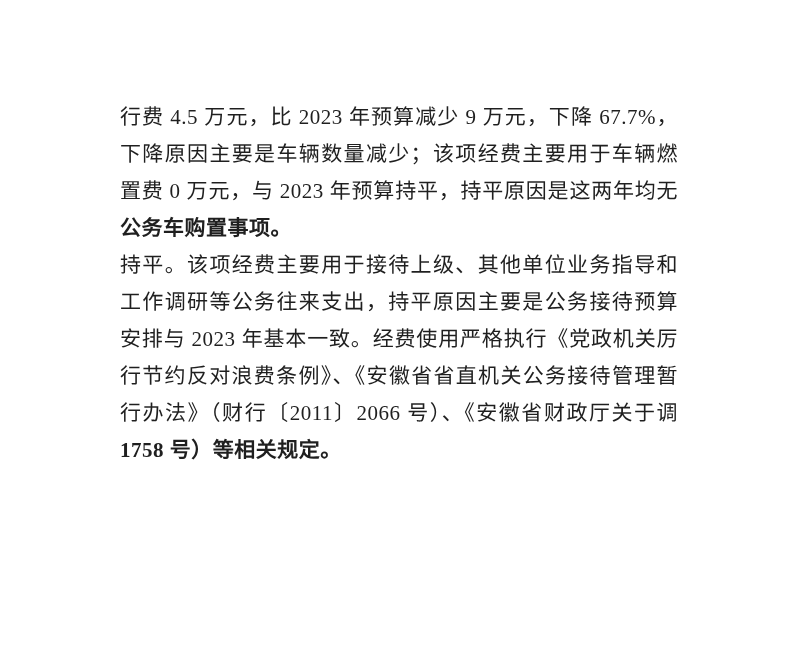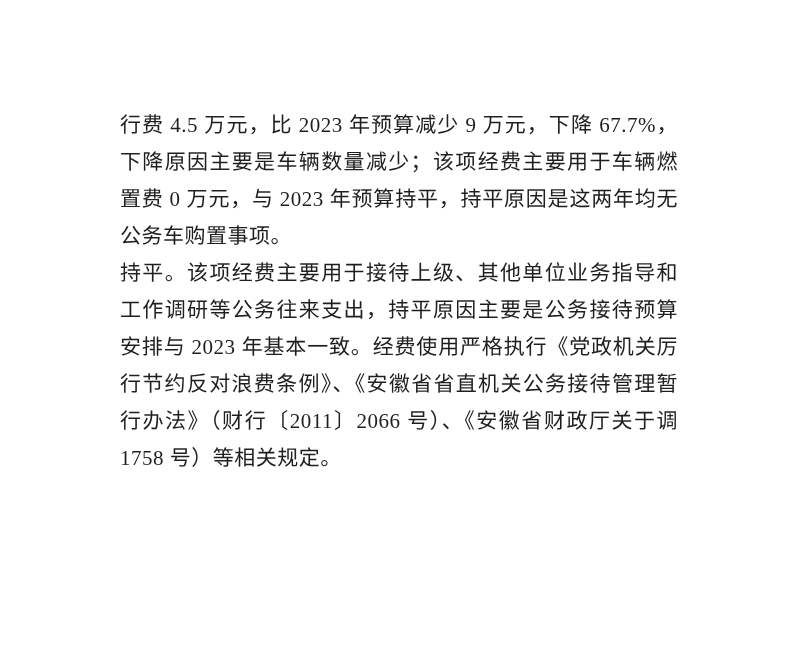--- a/index.html
+++ b/index.html
@@ -18,35 +18,35 @@
     width: 794px;
     height: 667px;
     background: #ffffff;
   }
   .textblock {
     position: absolute;
     left: 120px;
     top: 99px;
     width: 558px;
     color: #1f1f1f;
-    margin-top: 8px;
   }
   .line {
     font-size: 21px;
     line-height: 37px;
     height: 37px;
     white-space: normal;
     text-align: justify;
     text-align-last: justify;
     text-justify: inter-ideograph;
     letter-spacing: 0.5px;
   }
   .line.para-last {
     text-align: left;
     text-align-last: left;
+    font-weight: bold;
   }
   .line.indent {
     text-indent: 42px;
   }
   .bold-lead {
     font-weight: bold;
   }
 </style>
 </head>
 <body>

